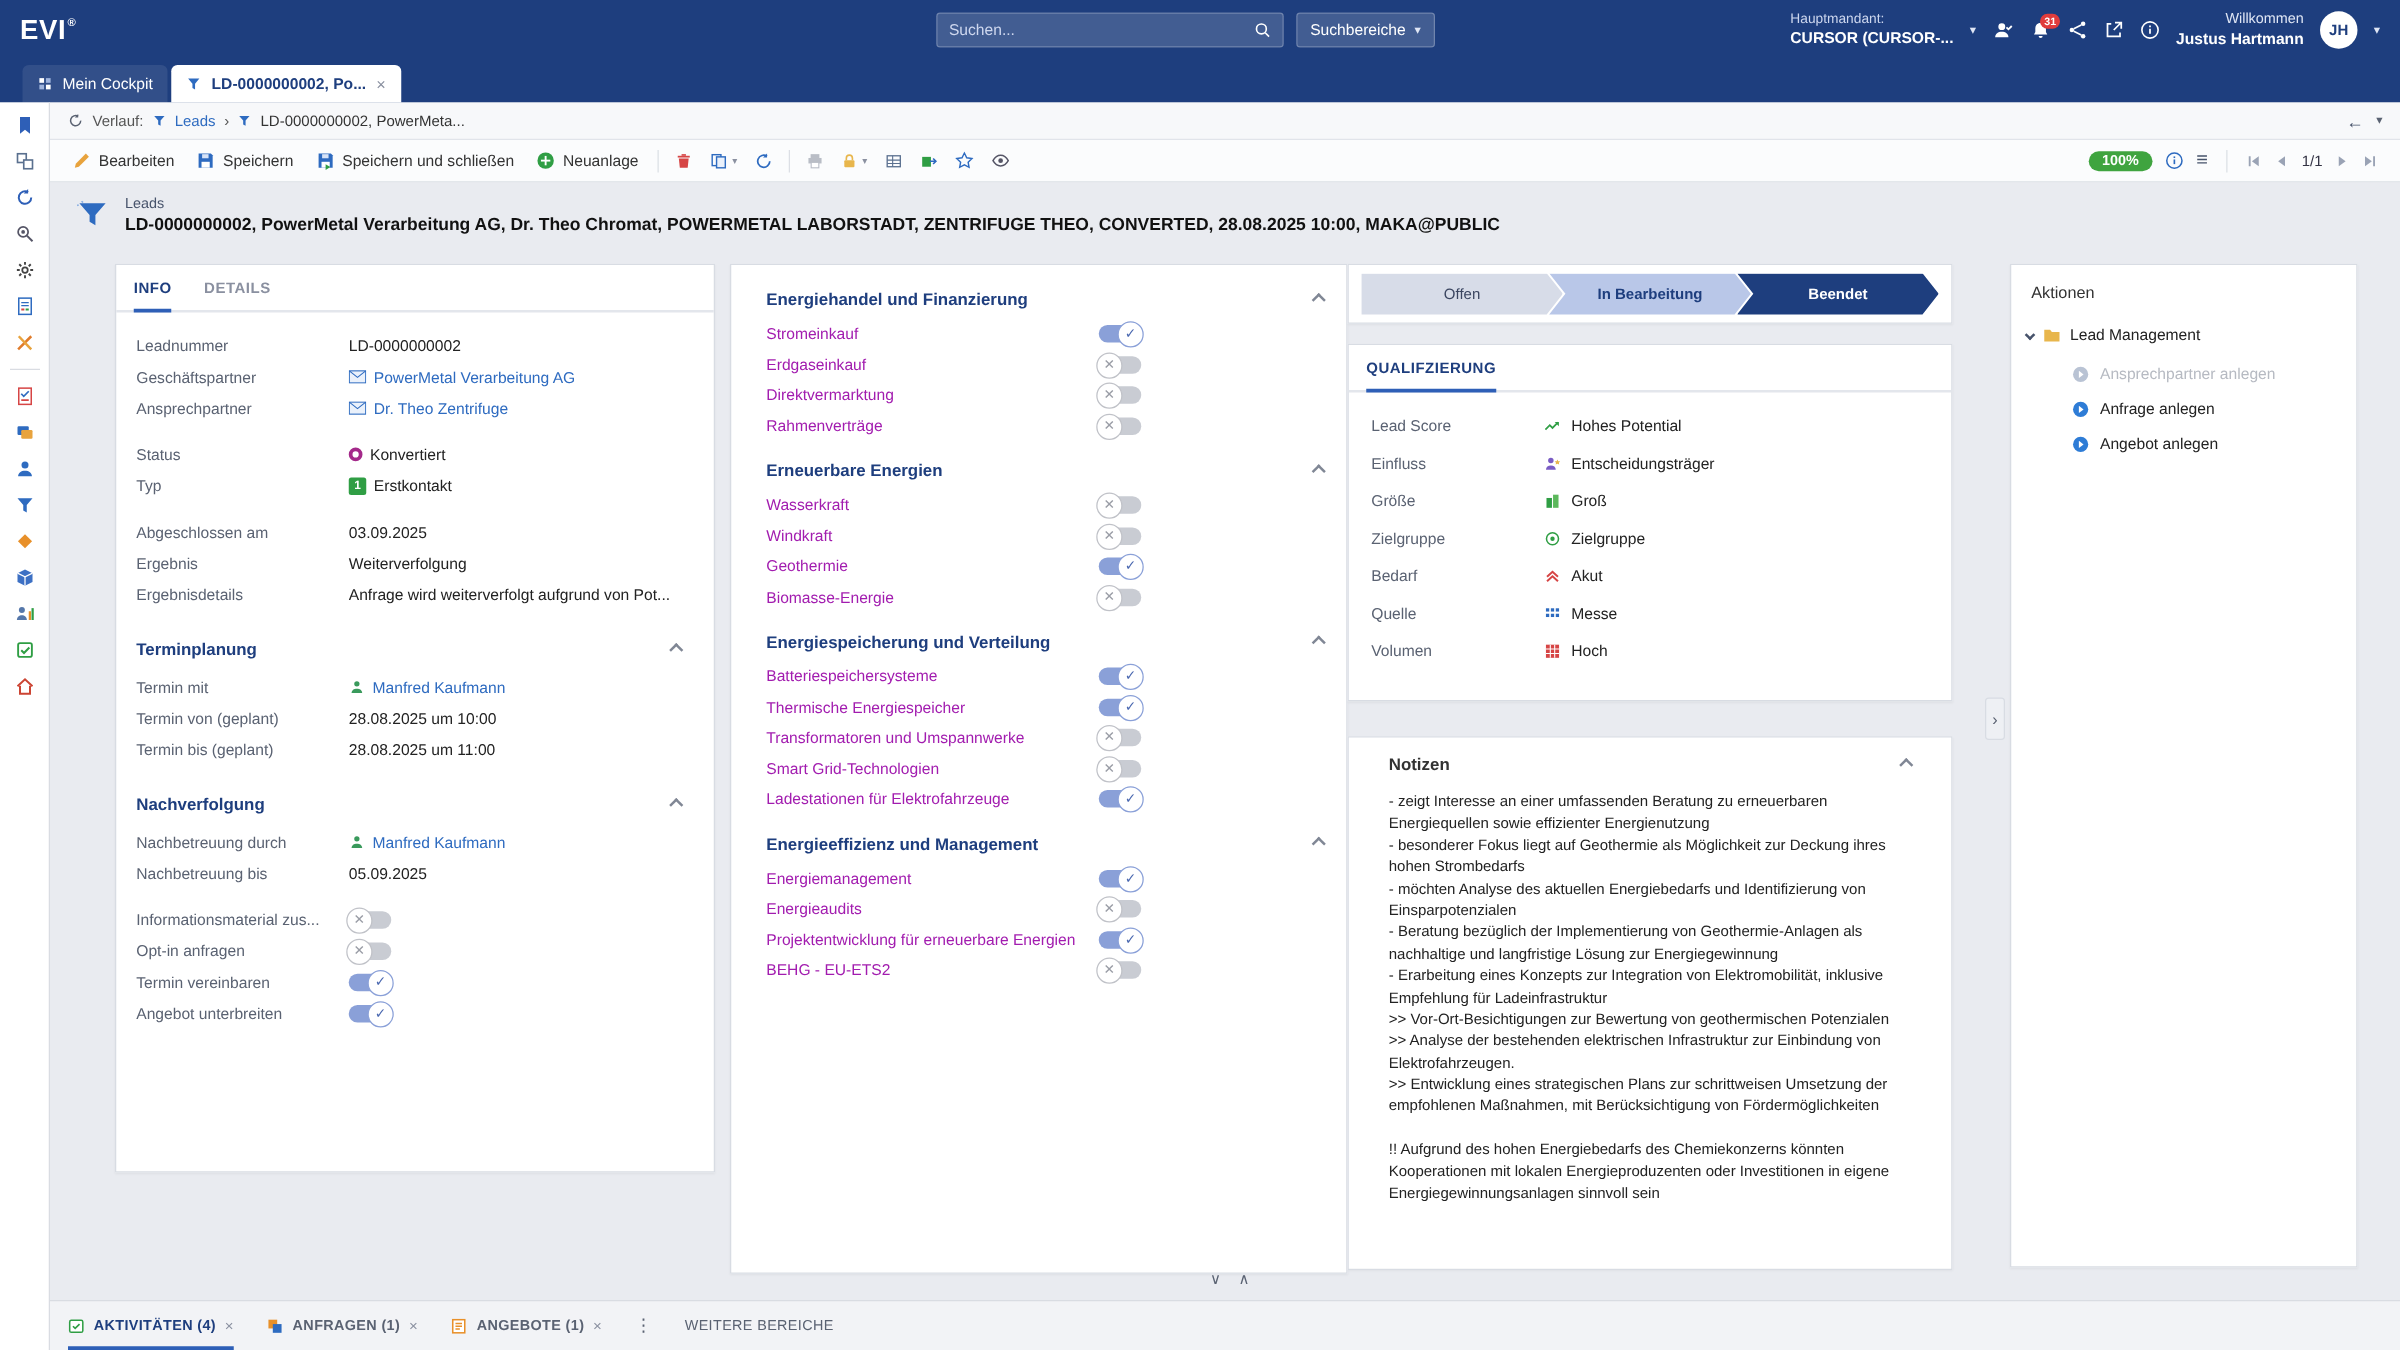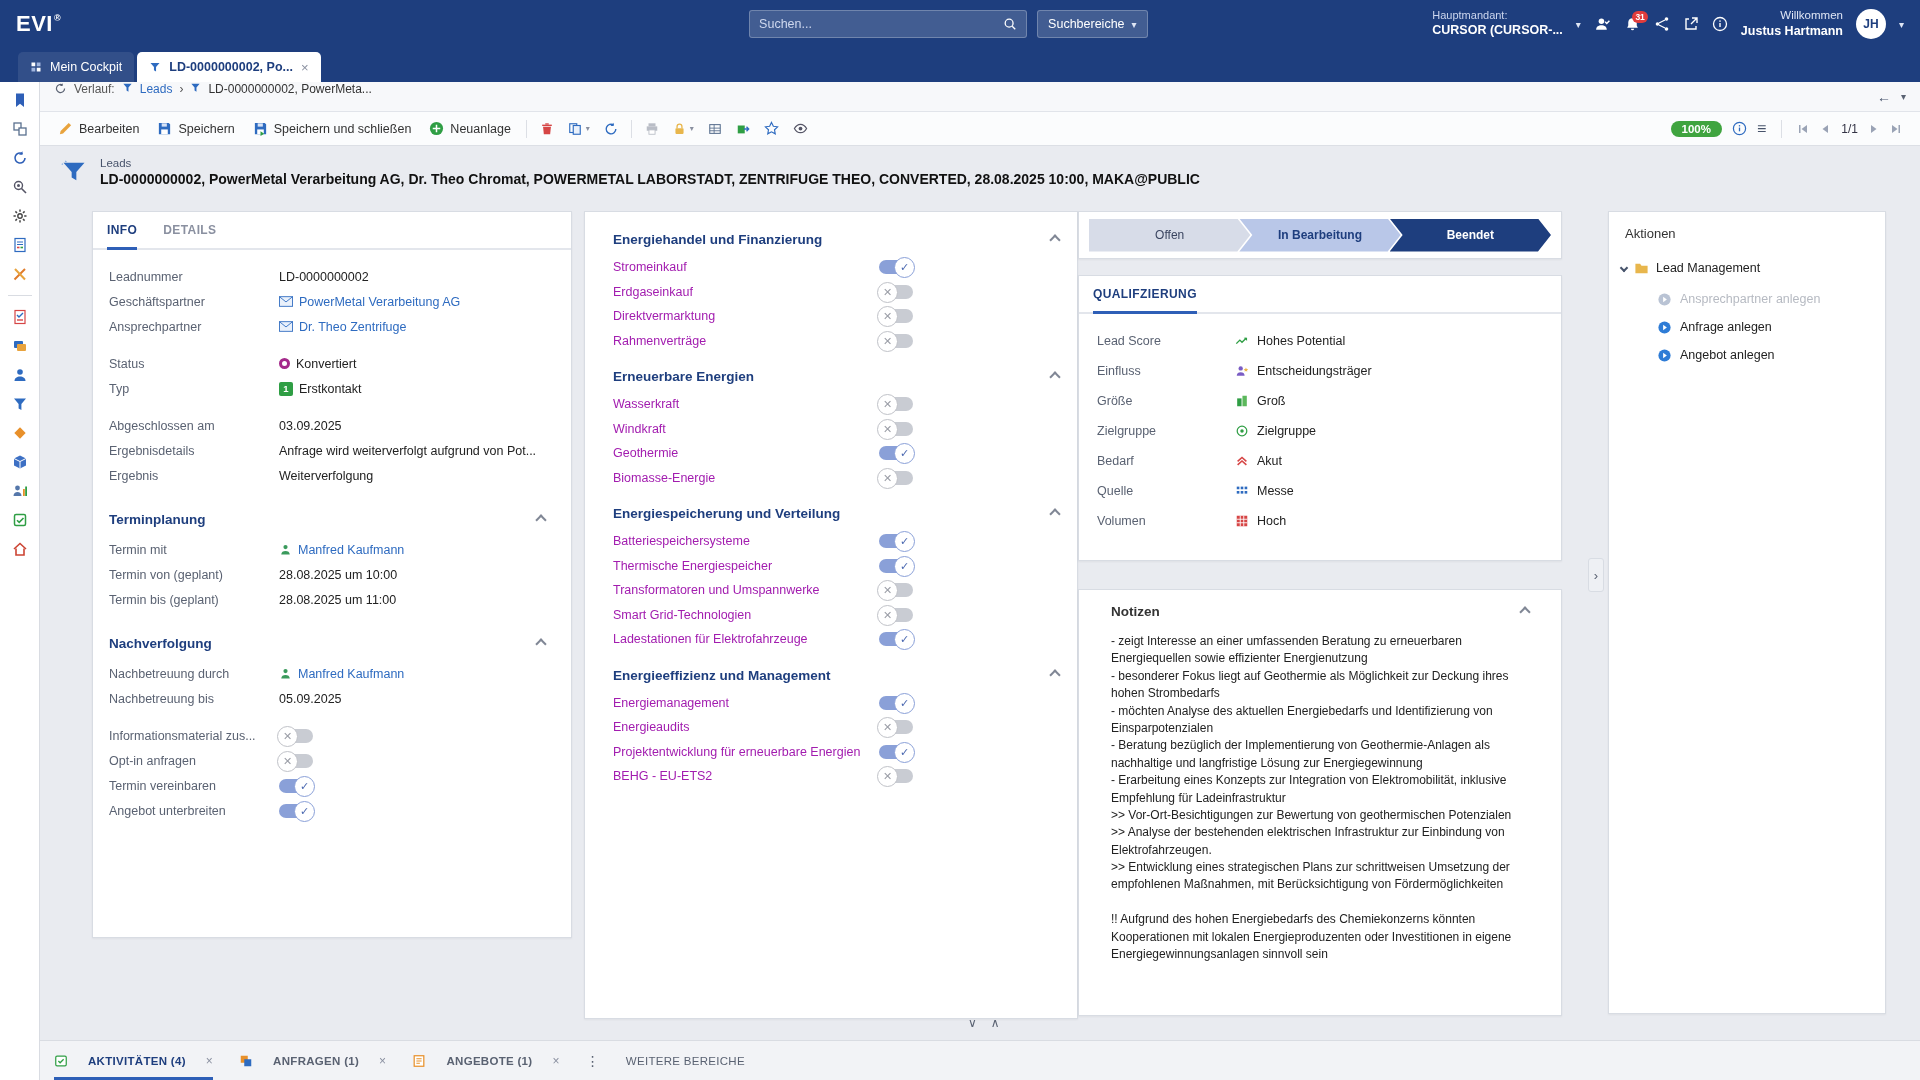--- a/index.html
+++ b/index.html
@@ -32,21 +32,21 @@
 .wtab.inactive{background:rgba(255,255,255,.09);color:#fff}
 .wtab.active{background:#fff;color:#1e3e7e;font-weight:bold}
 .tab-close{color:#8a90a0;font-size:13px;font-weight:normal}
 
 .bodyrow{display:flex;height:998px}
 .leftbar{width:40px;background:#fff;border-right:1px solid #d9dce2;display:flex;flex-direction:column;align-items:center;padding-top:10px;gap:13px;flex:none}
 .leftbar .sep{width:24px;border-top:1px solid #d9dce2}
 .sico{cursor:pointer;display:flex}
 .main{flex:1;display:flex;flex-direction:column;min-width:0}
 
-.crumbrow{height:30px;background:#f7f8fa;border-bottom:1px solid #e1e4ea;display:flex;gap:7px;padding:0 14px;font-size:12px;color:#555}
+.crumbrow{height:30px;background:#f7f8fa;border-bottom:1px solid #e1e4ea;display:flex;align-items:center;gap:7px;padding:0 14px;font-size:12px;color:#555}
 .crumb-link{color:#2e6bc0;cursor:pointer}
 .crumb-cur{color:#333}
 .crumb-right{margin-left:auto;display:flex;align-items:center;gap:10px;color:#47536b;font-size:14px}
 
 .toolbar{height:34px;background:#fbfcfd;border-bottom:1px solid #dcdfe5;display:flex;align-items:center;padding:0 10px;gap:2px;font-size:12.5px;color:#333}
 .tbtn{display:flex;align-items:center;gap:6px;height:26px;padding:0 8px;border-radius:3px;cursor:pointer;white-space:nowrap}
 .tbtn.iconly{padding:0 6px}
 .tsep{width:1px;height:18px;background:#dcdfe5;margin:0 5px}
 .caret-sm{font-size:8px;color:#8a90a0;margin-left:-2px}
 .tb-right{margin-left:auto;display:flex;align-items:center;gap:10px;padding-right:8px}
@@ -116,21 +116,21 @@
 .actions-panel{margin-left:46px;width:278px;height:803px;flex:none}
 .act-title{padding:14px 16px 10px 16px;font-size:13px;color:#333}
 .tree{padding:4px 12px}
 .tree-root{display:flex;align-items:center;gap:7px;font-size:12.5px;color:#222;min-height:26px;cursor:pointer}
 .tree-root .chev{width:6px;height:6px}
 .tree-kids{margin-left:36px;margin-top:4px}
 .tree-item{display:flex;align-items:center;gap:8px;min-height:28px;font-size:12.5px;color:#222;cursor:pointer}
 .tree-item.disabled{color:#b6bac2}
 
 .bottombar{height:40px;background:#f2f3f6;border-top:1px solid #d9dce2;display:flex;align-items:center;padding-left:14px;gap:26px}
-.btab{display:flex;align-items:center;gap:20px;height:100%;font-size:11.5px;font-weight:bold;letter-spacing:.3px;color:#5a6272;cursor:pointer}
+.btab{display:flex;align-items:center;gap:7px;height:100%;font-size:11.5px;font-weight:bold;letter-spacing:.3px;color:#5a6272;cursor:pointer}
 .btab.active{color:#1e3e7e;box-shadow:inset 0 -3px 0 #2e5fb7}
 .bclose{color:#8a90a0;font-size:12px;font-weight:normal}
 .bdots{color:#5a6272;font-size:14px}
 .bmore{font-size:11.5px;color:#5a6272;letter-spacing:.3px;cursor:pointer}
 .status-ring{width:11px;height:11px;border:3px solid #a4298a;border-radius:50%;flex:none}
 </style>
 </head>
 <body>
 
 <header class="topbar">
@@ -550,28 +550,28 @@
             <span class="fvalue">
                 <span class="typ-badge">1</span>
                 <span>Erstkontakt</span>
               </span>
           </div>
           <div class="frow mt12">
             <span class="flabel">Abgeschlossen am</span>
             <span class="fvalue">03.09.2025</span>
           </div>
           <div class="frow">
+            <span class="flabel">Ergebnis</span>
+            <span class="fvalue">Weiterverfolgung</span>
+          </div>
+          <div class="frow">
             <span class="flabel">Ergebnisdetails</span>
             <span class="fvalue trunc">
                 <span>Anfrage wird weiterverfolgt aufgrund von Pot...</span>
               </span>
-          </div>
-          <div class="frow">
-            <span class="flabel">Ergebnis</span>
-            <span class="fvalue">Weiterverfolgung</span>
           </div>
 
           <div class="sec-head">
             <span>Terminplanung</span>
             <span class="chev"></span>
           </div>
           <div class="frow">
             <span class="flabel">Termin mit</span>
             <span class="fvalue">
               <span>

